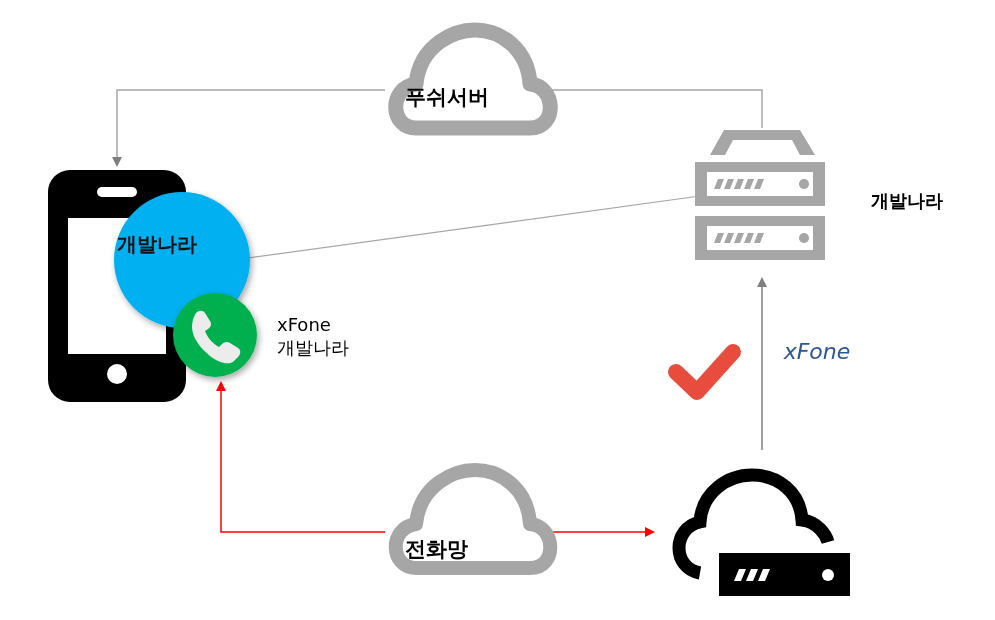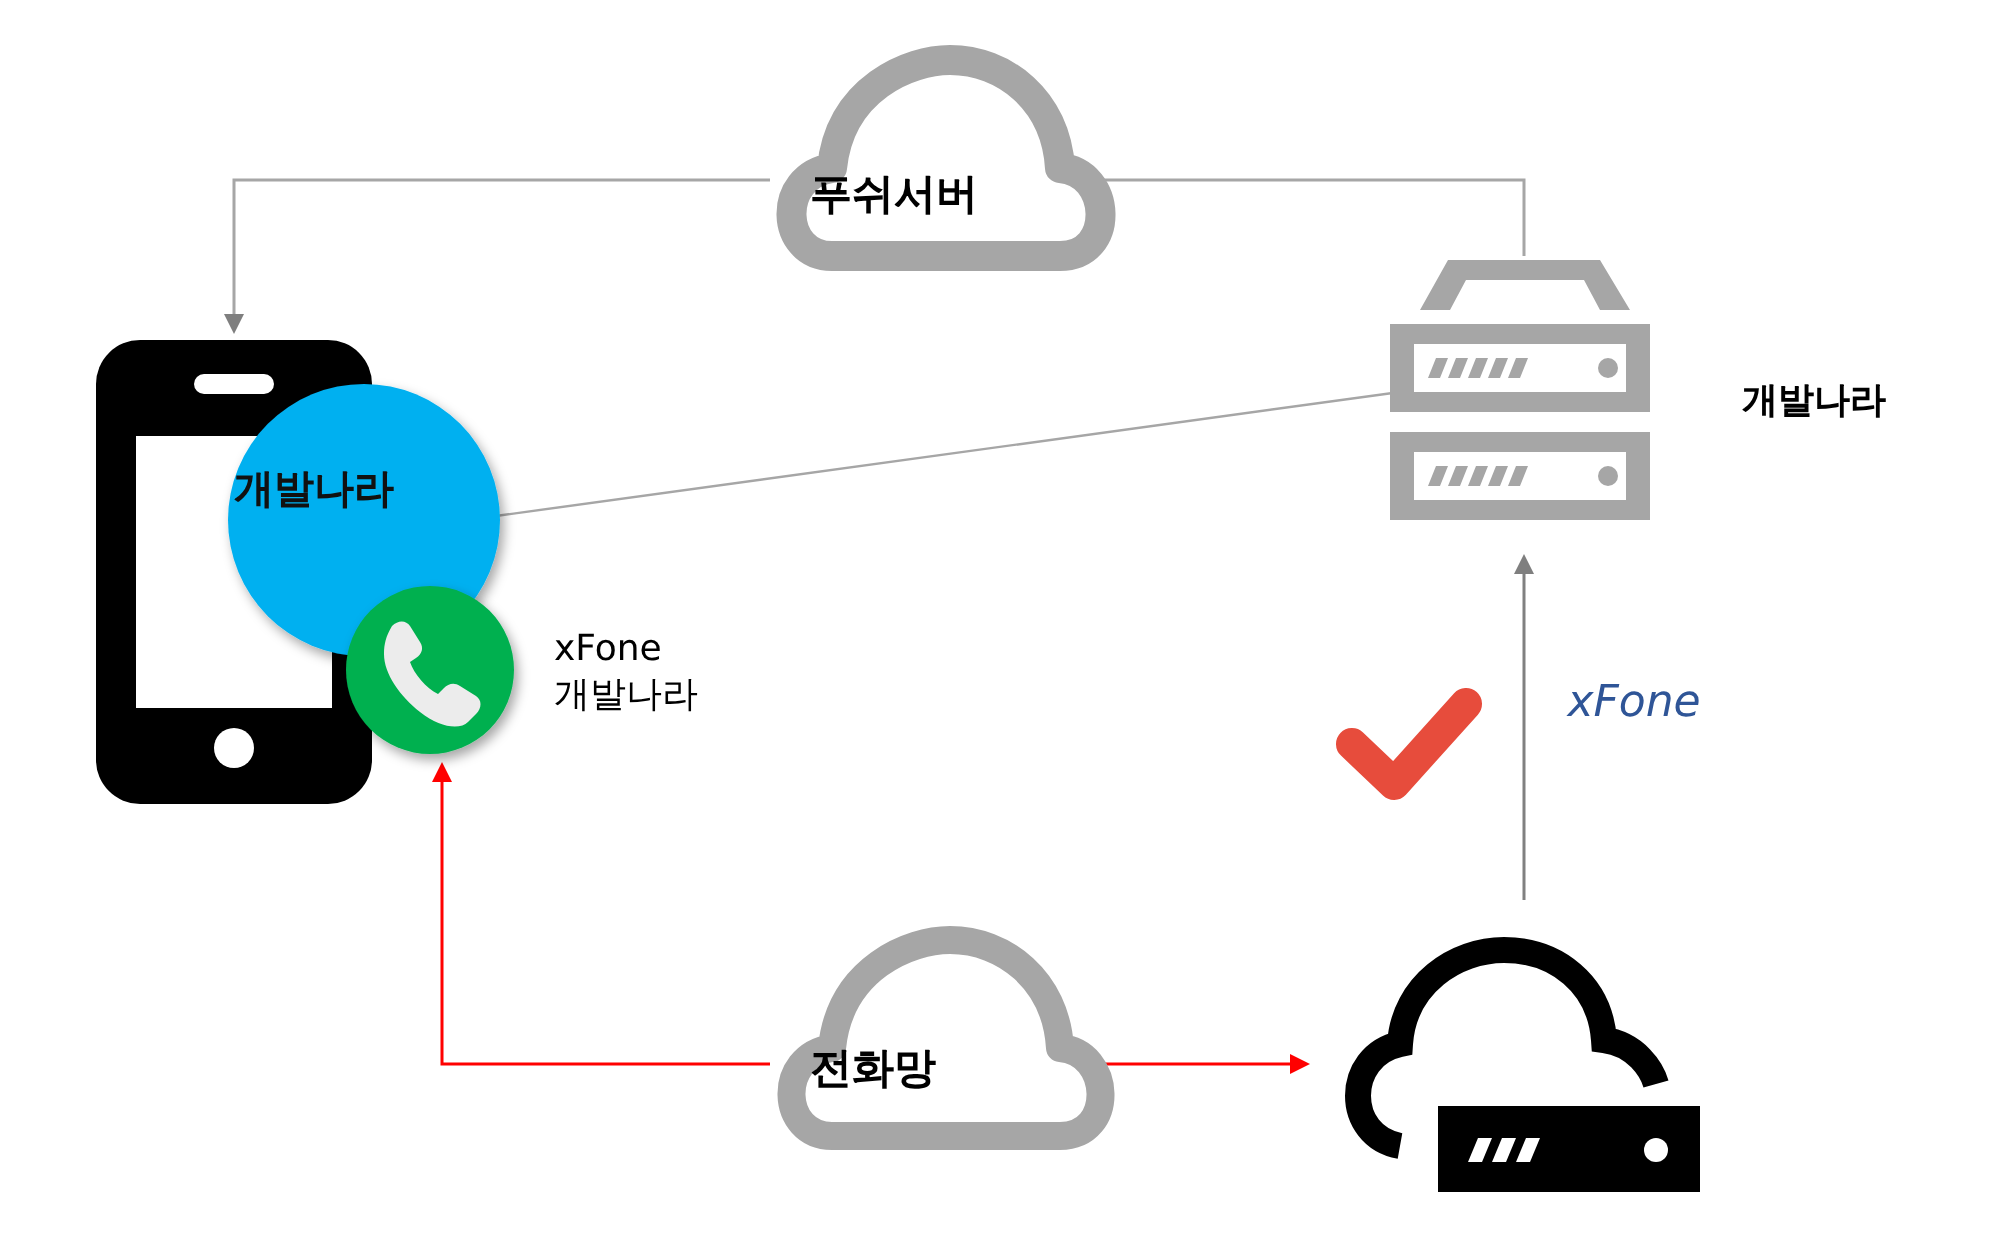--- a/index.html
+++ b/index.html
@@ -92,21 +92,21 @@
     <g fill="#fff" transform="translate(734,569)">
       <polygon points="5,0 12,0 7,12 0,12"></polygon>
         <polygon points="17,0 24,0 19,12 12,12"></polygon>
       <polygon points="29,0 36,0 31,12 24,12"></polygon>
     </g>
     <circle cx="828" cy="575" r="6" fill="#fff"></circle>
   </g>
 </svg>
 
 <div class="label cloud-label" style="left:405px; top:84px;">푸쉬서버</div>
-<div class="label cloud-label" style="left:405px; top:521px;">전화망</div>
+<div class="label cloud-label" style="left:405px; top:536px;">전화망</div>
 
 <div class="label bubble-label" style="left:117px; top:232px;">
   <div>개발나라</div>
 </div>
 
 <div class="label call-label" style="left:277px; top:314px;">
   <div>xFone</div>
   <div>개발나라</div>
 </div>
 

